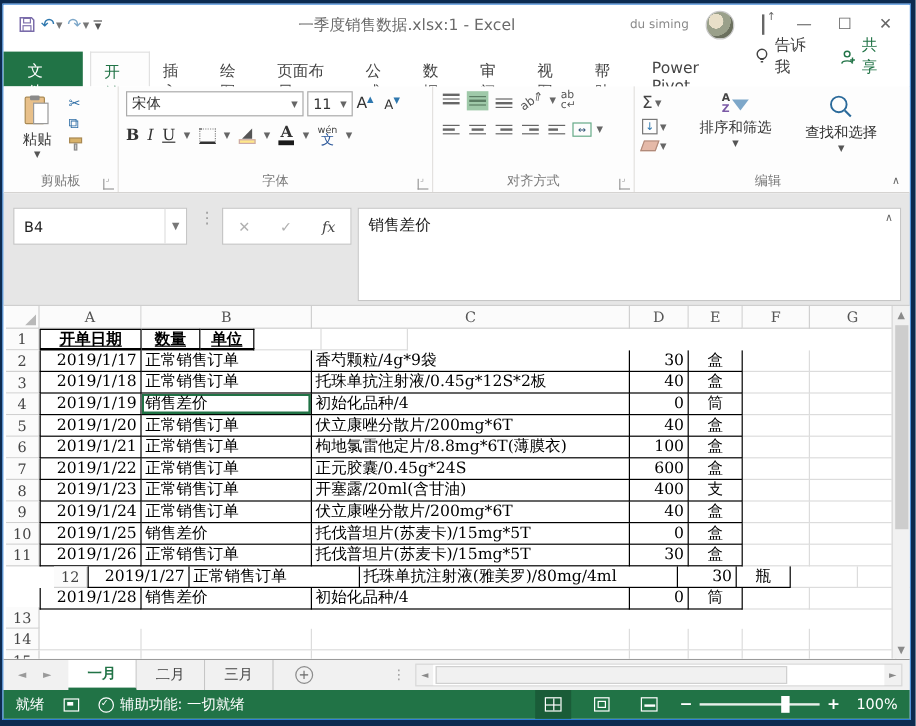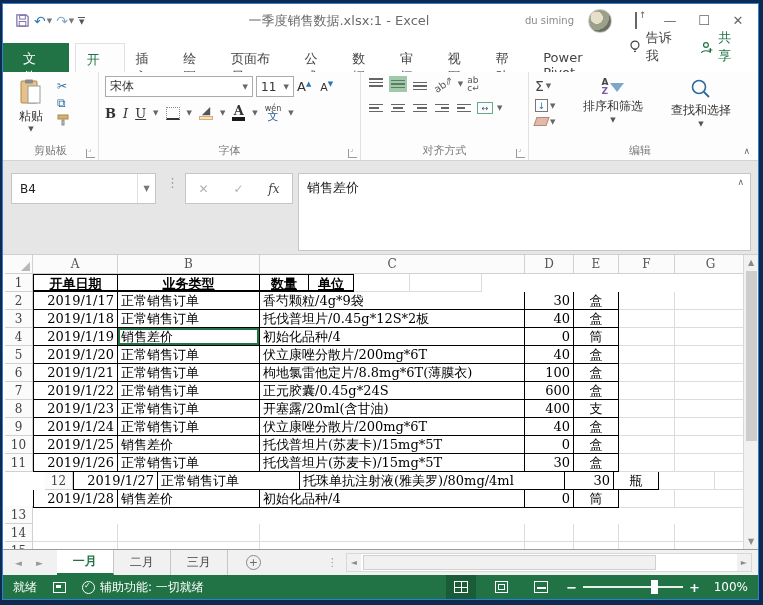--- a/index.html
+++ b/index.html
@@ -413,41 +413,40 @@
           <div class="hcell" style="width: 142px;">B</div>
           <div class="hcell" style="width: 265px;">C</div>
           <div class="hcell" style="width: 49px;">D</div>
           <div class="hcell" style="width: 45px;">E</div>
           <div class="hcell" style="width: 56px;">F</div>
           <div class="hcell" style="width: 72px;">G</div>
         </div>
         <div class="grow">
           <div class="rowhead" style="width: 28px;">1</div>
           <div class="cell b bl th bt" style="width: 85px;">开单日期</div>
-          <div class="cell b th bt" style="width: 142px;">业务类型</div>
           <div class="cell b th bt" style="width: 49px;">数量</div>
           <div class="cell b th bt" style="width: 45px;">单位</div>
           <div class="cell" style="width: 56px;"></div>
           <div class="cell" style="width: 72px;"></div>
         </div>
         <div class="grow">
           <div class="rowhead" style="width: 28px;">2</div>
           <div class="cell b bl" style="width: 85px; text-align: right;">2019/1/17</div>
           <div class="cell b" style="width: 142px; text-align: left;">正常销售订单</div>
           <div class="cell b" style="width: 265px; text-align: left;">香芍颗粒/4g*9袋</div>
           <div class="cell b" style="width: 49px; text-align: right;">30</div>
           <div class="cell b" style="width: 45px; text-align: center;">盒</div>
           <div class="cell" style="width: 56px;"></div>
           <div class="cell" style="width: 72px;"></div>
         </div>
         <div class="grow">
           <div class="rowhead" style="width: 28px;">3</div>
           <div class="cell b bl" style="width: 85px; text-align: right;">2019/1/18</div>
           <div class="cell b" style="width: 142px; text-align: left;">正常销售订单</div>
-          <div class="cell b" style="width: 265px; text-align: left;">托伐普坦片/0.45g*12S*2板</div>
+          <div class="cell b" style="width: 265px; text-align: left;">托珠单抗注射液/0.45g*12S*2板</div>
           <div class="cell b" style="width: 49px; text-align: right;">40</div>
           <div class="cell b" style="width: 45px; text-align: center;">盒</div>
           <div class="cell" style="width: 56px;"></div>
           <div class="cell" style="width: 72px;"></div>
         </div>
         <div class="grow">
           <div class="rowhead" style="width: 28px;">4</div>
           <div class="cell b bl" style="width: 85px; text-align: right;">2019/1/19</div>
           <div class="cell b active" style="width: 142px; text-align: left;">销售差价</div>
           <div class="cell b" style="width: 265px; text-align: left;">初始化品种/4</div>

